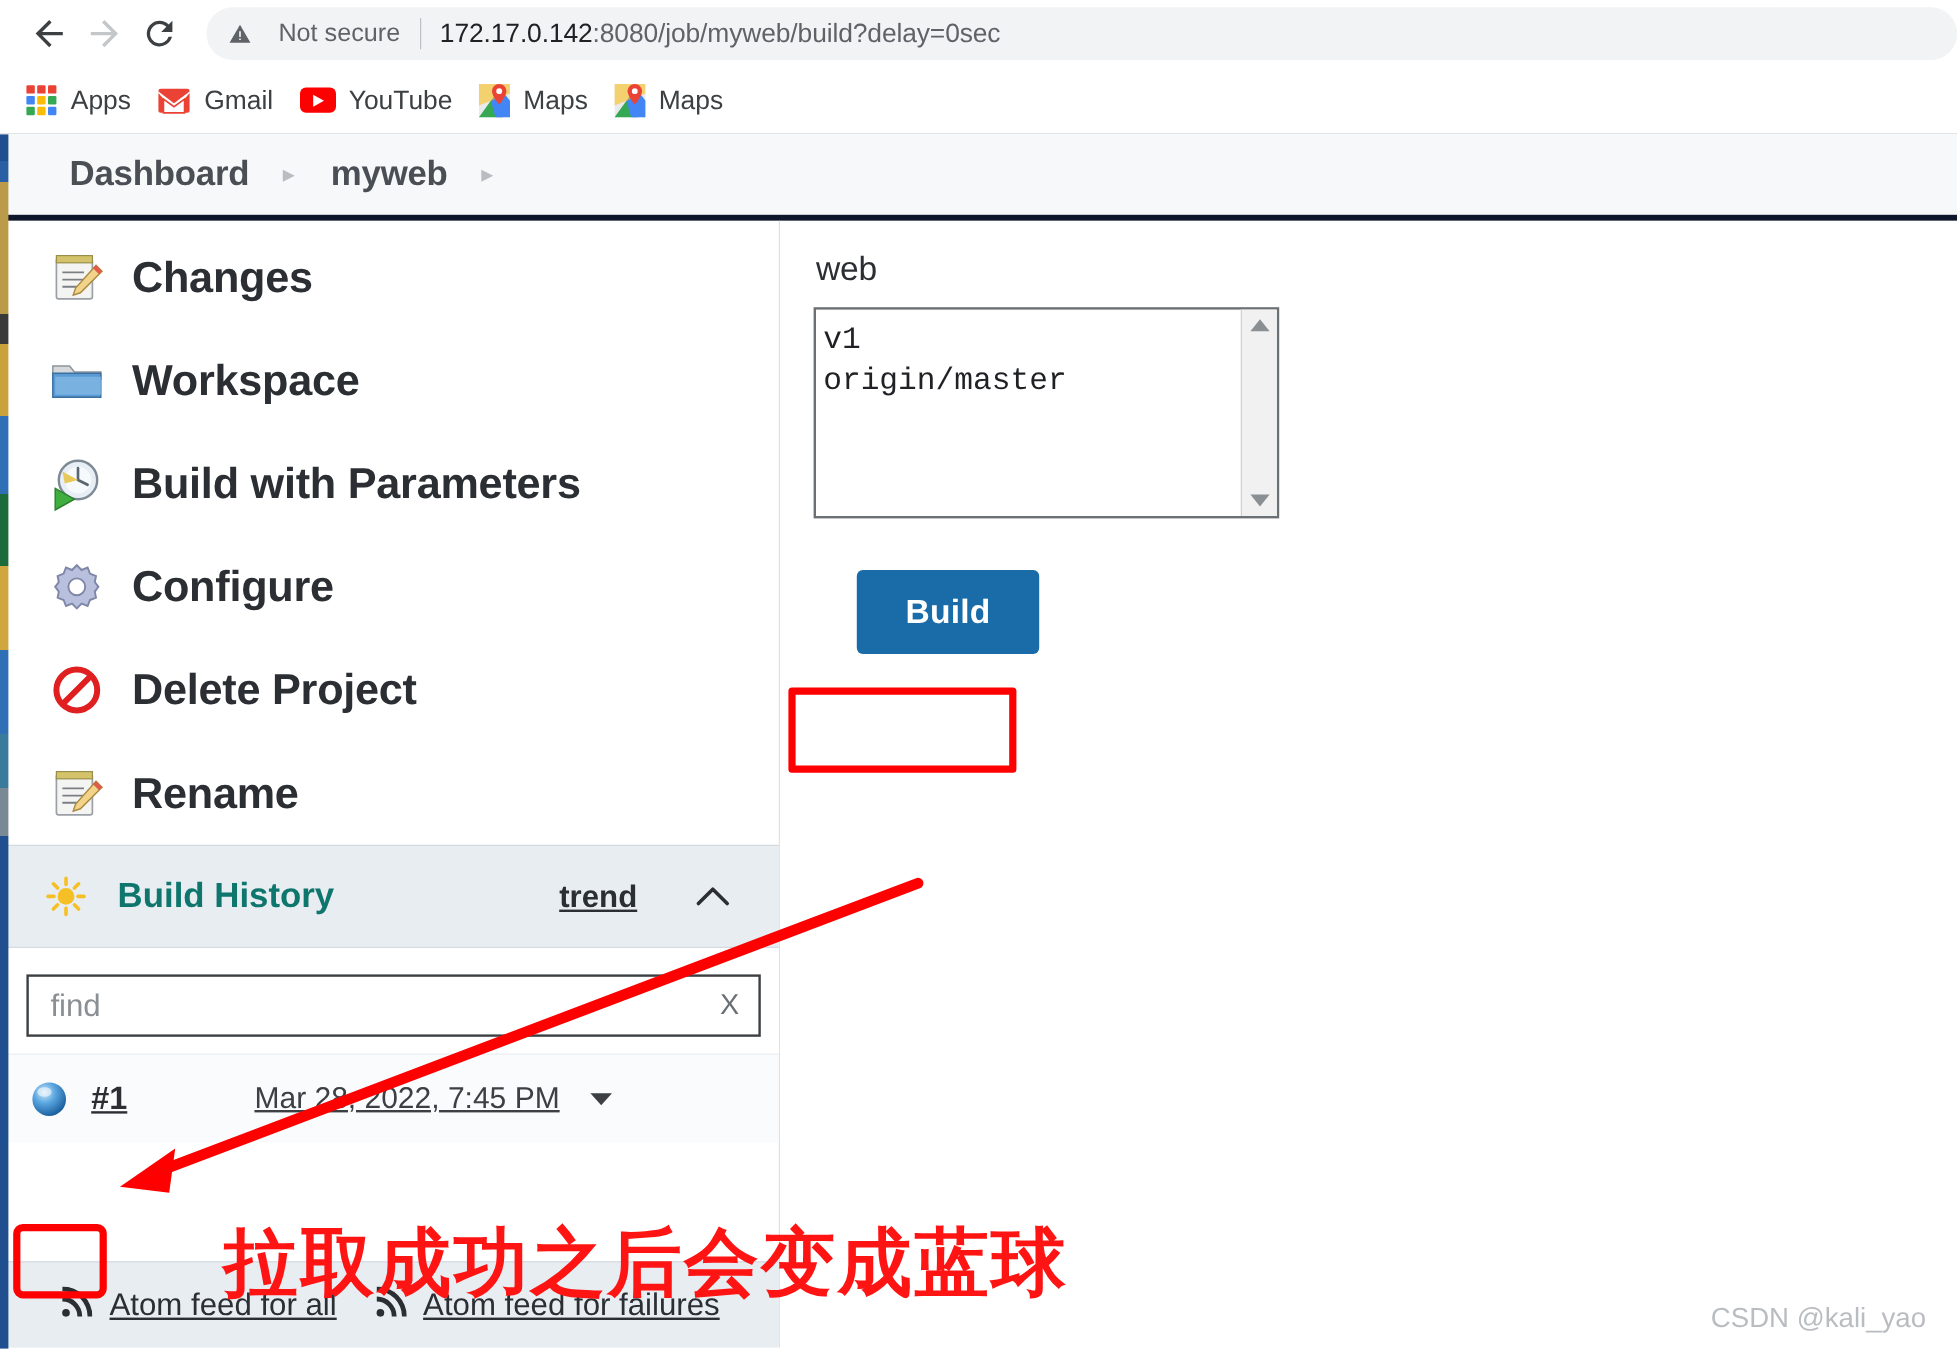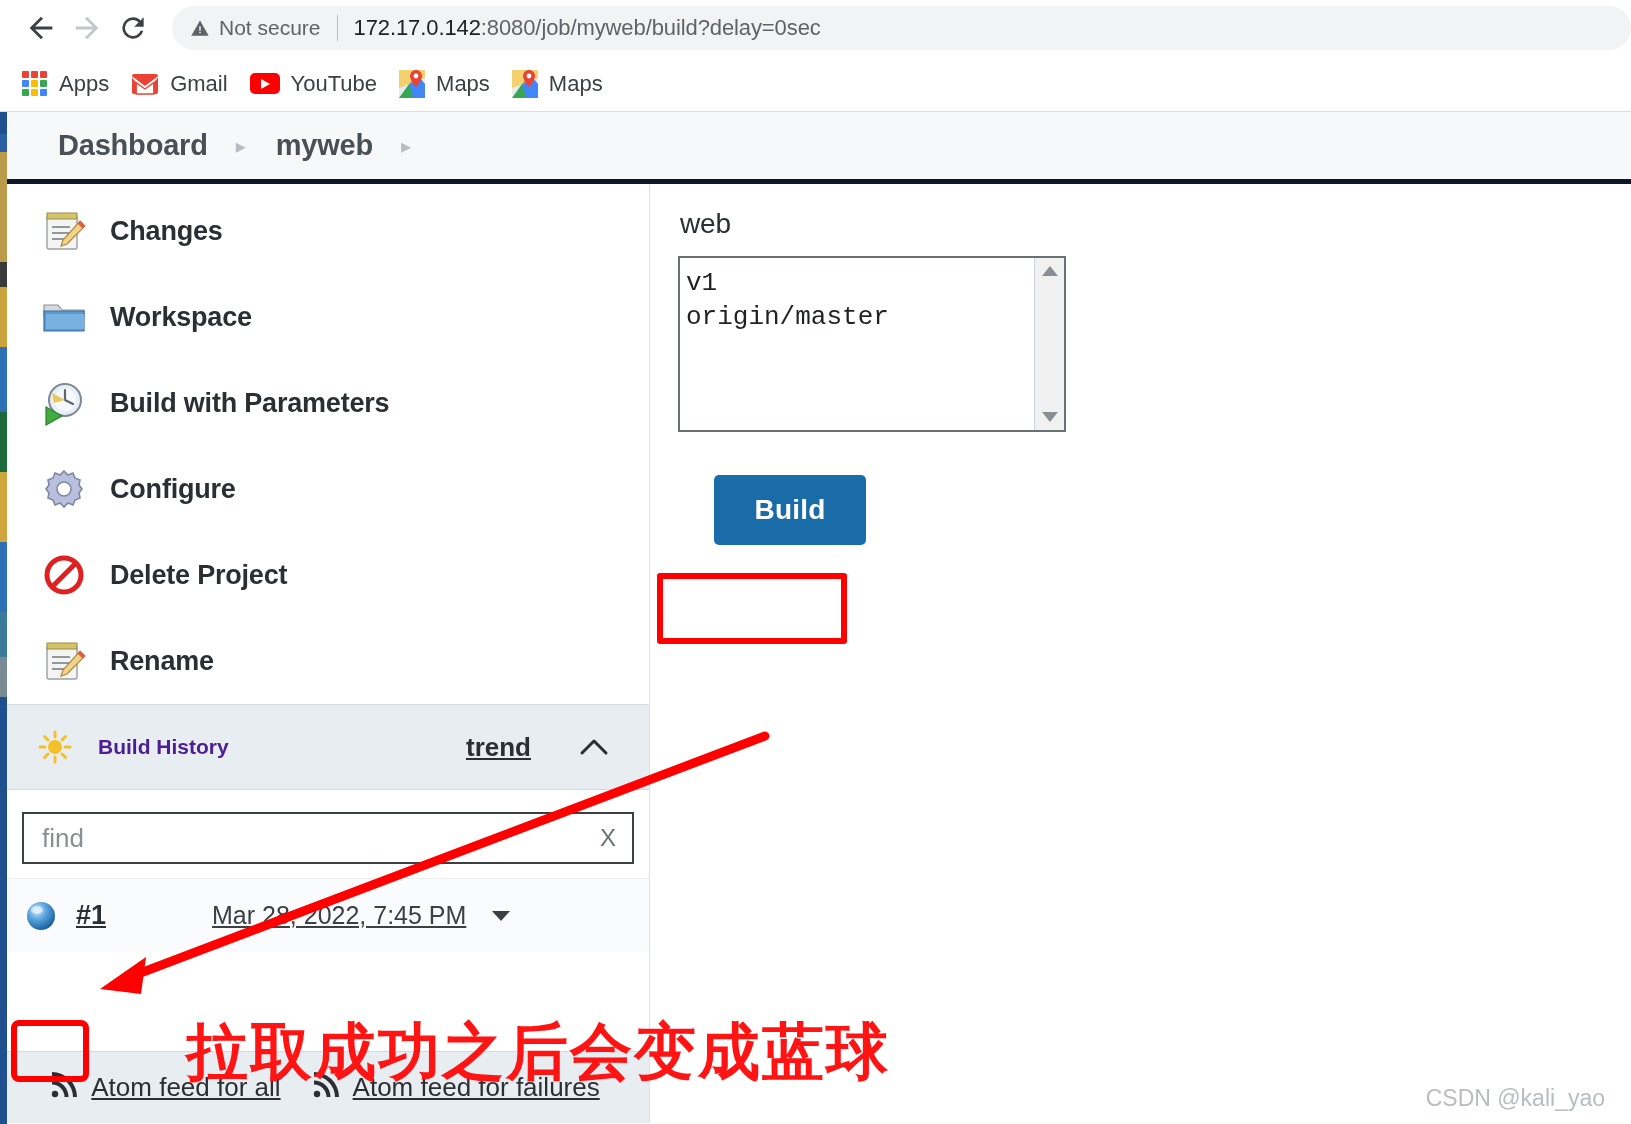--- a/index.html
+++ b/index.html
@@ -39,21 +39,21 @@
     margin-left: 16px;
     margin-right: 0;
     background: #f1f3f4;
     border-radius: 22px;
     display: flex;
     align-items: center;
     padding: 0 18px;
     min-width: 0;
   }
   .security-chip {
-    display: flex; align-items: center; gap: 9px;
+    display: flex; align-items: center; gap: 22px;
     color: #5f6368;
     font-size: 21px;
     white-space: nowrap;
     text-align: center;
   }
   .warn-tri { width: 20px; height: 19px; display:block; }
   .omni-sep {
     width: 1px; height: 26px; background: #bdc1c6;
     margin: 0 16px;
   }
@@ -157,40 +157,40 @@
   }
   .task-list { padding-top: 4px; }
   .task {
     display: flex; align-items: center;
     gap: 22px;
     height: 86px;
     padding-left: 40px;
     cursor: pointer;
   }
   .task .label {
-    font-size: 27px;
+    font-size: 36px;
     font-weight: bold;
     color: #2b2f33;
     letter-spacing: -0.2px;
   }
   .ico { width: 48px; height: 48px; display:block; flex-shrink:0; }
 
   
   .bh-header {
     background: #e8edf1;
     border-top: 1px solid #d3dae0;
     border-bottom: 1px solid #d3dae0;
     height: 86px;
     display: flex;
     align-items: center;
     padding: 0 40px 0 38px;
     gap: 22px;
   }
   .bh-title {
-    font-size: 21px; font-weight: bold; color: #4c1d95;
+    font-size: 29px; font-weight: bold; color: #0f766e;
     flex: 1;
     margin-left: 4px;
   }
   .bh-trend {
     font-size: 26px; font-weight: bold; color: #2b2f33;
     text-decoration: underline;
     margin-right: 26px;
     cursor: pointer;
   }
   .chev-up { width: 30px; height: 20px; display:block; }

